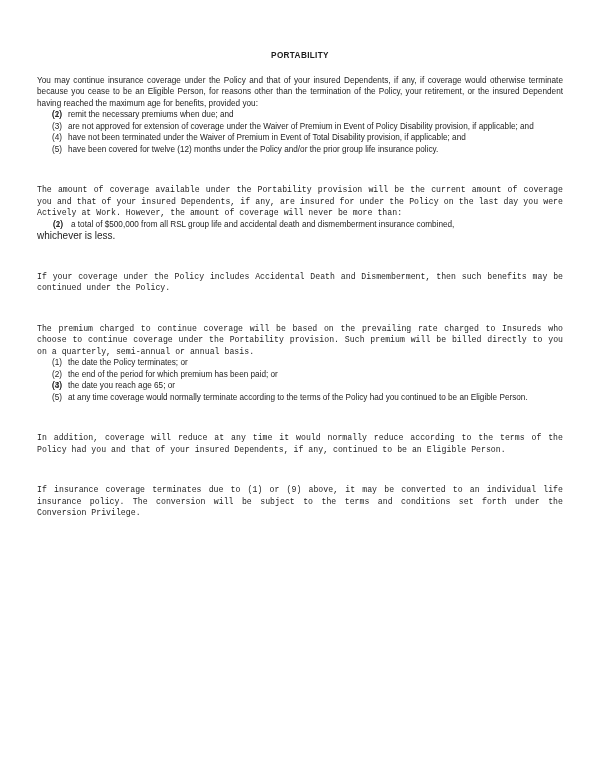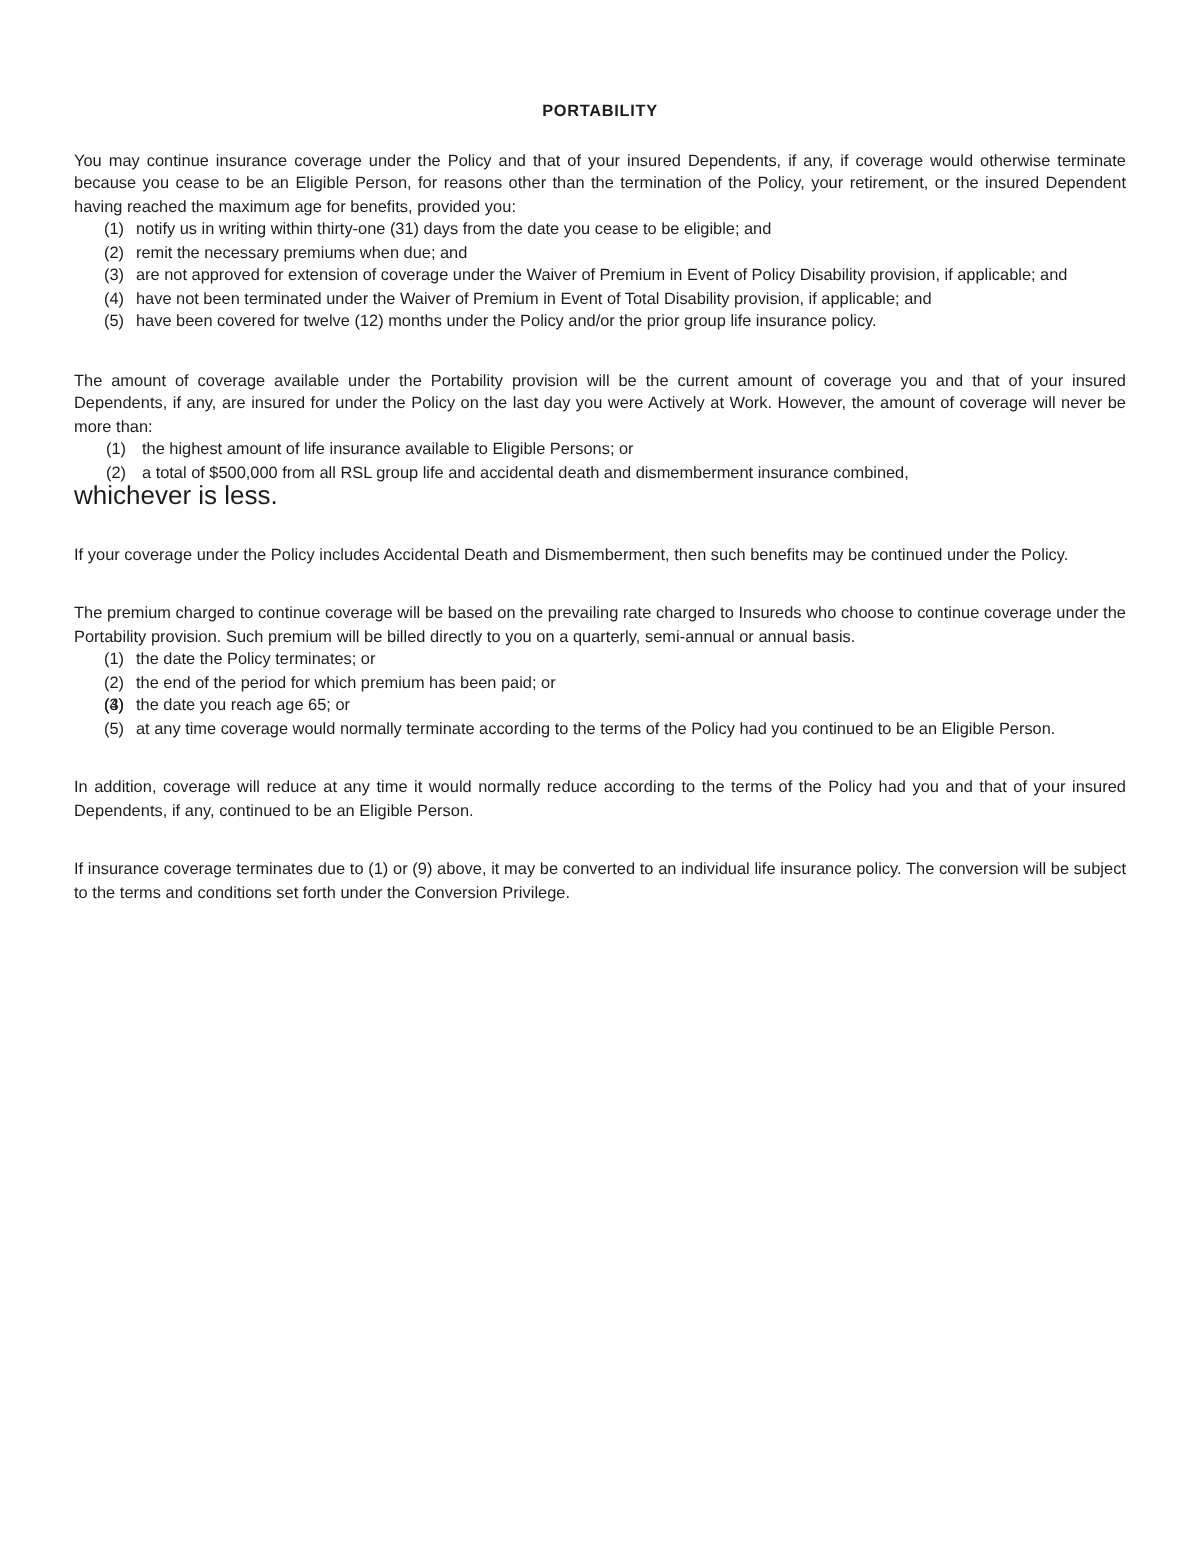--- a/index.html
+++ b/index.html
@@ -38,21 +38,22 @@
     line-height: 11.5px;
   }
   .para {
     font-size: 8.2px;
     line-height: 11.5px;
     text-align: justify;
     margin: 0;
     letter-spacing: 0.02px;
   }
   .para.gap {
-    margin-top: 18px;
+    margin-top: 29px;
+    font-family: Liberation Mono, monospace;
   }
   .list {
     margin: 0;
     padding: 0;
     list-style: none;
   }
   .list-item {
     font-size: 8.2px;
     line-height: 11.5px;
     text-align: justify;
@@ -68,21 +69,21 @@
     text-align: left;
   }
   
   .list.wide .list-item {
     padding-left: 34px;
   }
   .list.wide .list-item .marker {
     left: 16px;
   }
   .trailing {
-    font-size: 13px;
+    font-size: 10px;
     line-height: 11.5px;
     margin: 0;
     text-align: left;
   }
   .footer {
     position: absolute;
     left: 37px;
     top: 727px;
     width: 526px;
     font-size: 8.2px;
@@ -106,40 +107,40 @@
 <body>
 
 <div class="page">
   <div class="content">
 
     <div class="doc-title">PORTABILITY</div>
 
     <p class="para">You may continue insurance coverage under the Policy and that of your insured Dependents, if any, if coverage would otherwise terminate because you cease to be an Eligible Person, for reasons other than the termination of the Policy, your retirement, or the insured Dependent having reached the maximum age for benefits, provided you:</p>
     <ul class="list">
       <li class="list-item">
-        <span class="marker">(1)</span><span>notify us in writing within thirty-one (31) days from the date you cease to be eligible; and</span>
+        <span class="marker">(1)</span>
       </li>
       <li class="list-item">
         <span class="marker">(2)</span><span>remit the necessary premiums when due; and</span>
       </li>
       <li class="list-item">
         <span class="marker">(3)</span><span>are not approved for extension of coverage under the Waiver of Premium in Event of Policy Disability provision, if applicable; and</span>
       </li>
       <li class="list-item">
         <span class="marker">(4)</span><span>have not been terminated under the Waiver of Premium in Event of Total Disability provision, if applicable; and</span>
       </li>
       <li class="list-item">
         <span class="marker">(5)</span><span>have been covered for twelve (12) months under the Policy and/or the prior group life insurance policy.</span>
       </li>
     </ul>
 
     <p class="para gap">The amount of coverage available under the Portability provision will be the current amount of coverage you and that of your insured Dependents, if any, are insured for under the Policy on the last day you were Actively at Work.  However, the amount of coverage will never be more than:</p>
     <ul class="list wide">
       <li class="list-item">
-        <span class="marker">(1)</span><span>the highest amount of life insurance available to Eligible Persons; or</span>
+        <span class="marker">(1)</span>
       </li>
       <li class="list-item">
         <span class="marker">(2)</span><span>a total of $500,000 from all RSL group life and accidental death and dismemberment insurance combined,</span>
       </li>
     </ul>
     <p class="trailing">whichever is less.</p>
 
     <p class="para gap">If your coverage under the Policy includes Accidental Death and Dismemberment, then such benefits may be continued under the Policy.</p>
 
     <p class="para gap">The premium charged to continue coverage will be based on the prevailing rate charged to Insureds who choose to continue coverage under the Portability provision.  Such premium will be billed directly to you on a quarterly, semi-annual or annual basis.</p>

